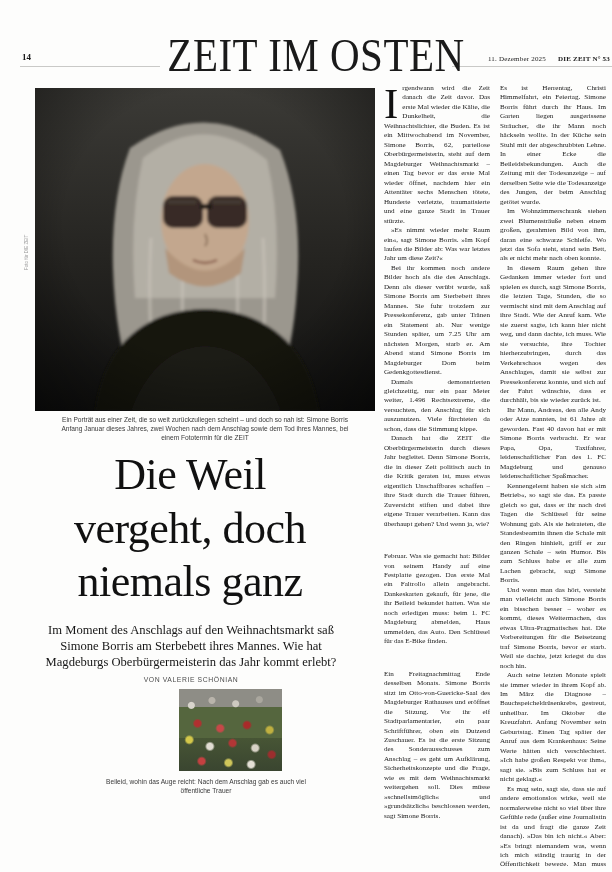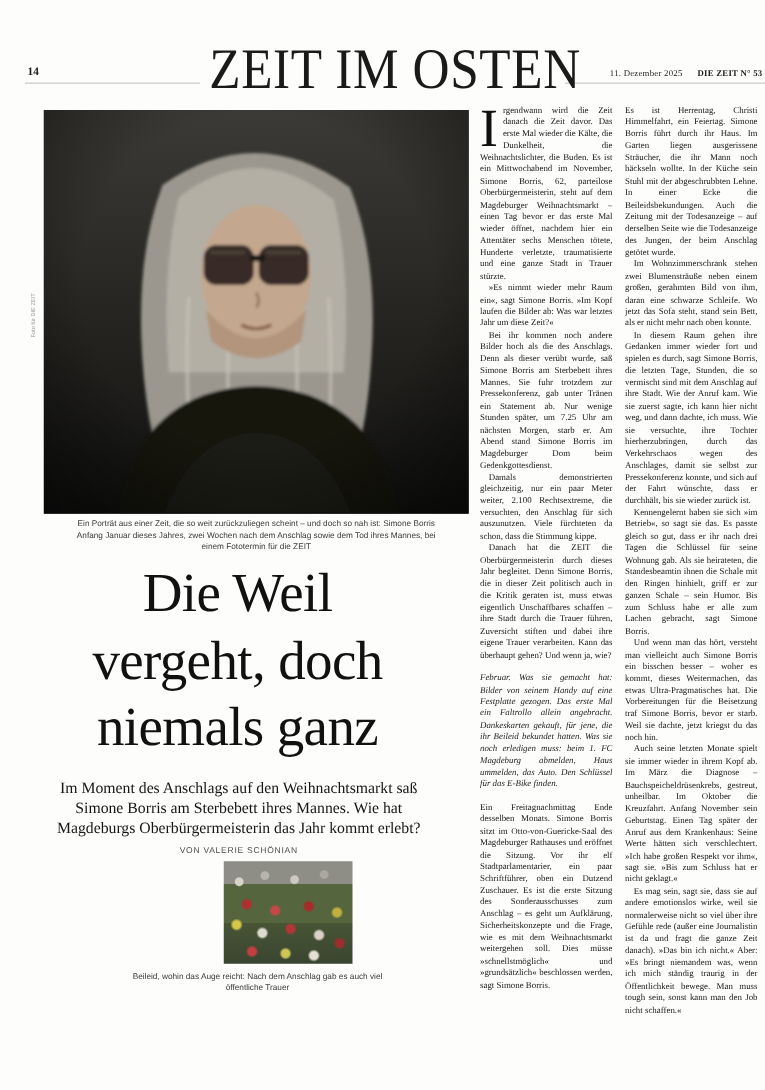--- a/index.html
+++ b/index.html
@@ -79,21 +79,21 @@
     position:absolute;left:384px;top:84px;width:222px;height:782px;
     display:flex;gap:10px;overflow:hidden;
   }
   .col{width:106px;height:100%;overflow:hidden;}
   .para{
     margin:0;font-size:7.1px;line-height:1.335;text-align:justify;
     text-indent:7px;color:#191919;
   }
   .para.first{text-indent:0;}
   .para.italic{
-    font-style:italic;text-indent:0;margin:9px 0;color:#222;
+    text-indent:0;margin:23px 0;color:#222;
   }
   .dropcap-letter{
     float:left;font-size:43px;line-height:.82;padding:2px 4px 0 0;
     color:#111;font-weight:400;
   }
 </style>
 </head>
 <body>
 
 <div class="page">
@@ -159,29 +159,30 @@
   </div>
 
   <div class="flowers"></div>
   <div class="flowers-caption">Beileid, wohin das Auge reicht: Nach dem Anschlag gab es auch viel öffentliche Trauer</div>
 
   <div class="columns">
     <div class="col">
         <p class="para dropcap first"><span class="dropcap-letter">I</span>rgendwann wird die Zeit danach die Zeit davor. Das erste Mal wieder die Kälte, die Dunkelheit, die Weihnachtslichter, die Buden. Es ist ein Mittwochabend im November, Simone Borris, 62, parteilose Oberbürgermeisterin, steht auf dem Magdeburger Weihnachtsmarkt – einen Tag bevor er das erste Mal wieder öffnet, nachdem hier ein Attentäter sechs Menschen tötete, Hunderte verletzte, traumatisierte und eine ganze Stadt in Trauer stürzte.</p>
         <p class="para">»Es nimmt wieder mehr Raum ein«, sagt Simone Borris. »Im Kopf laufen die Bilder ab: Was war letztes Jahr um diese Zeit?«</p>
         <p class="para">Bei ihr kommen noch andere Bilder hoch als die des Anschlags. Denn als dieser verübt wurde, saß Simone Borris am Sterbebett ihres Mannes. Sie fuhr trotzdem zur Pressekonferenz, gab unter Tränen ein Statement ab. Nur wenige Stunden später, um 7.25 Uhr am nächsten Morgen, starb er. Am Abend stand Simone Borris im Magdeburger Dom beim Gedenkgottesdienst.</p>
-        <p class="para">Damals demonstrierten gleichzeitig, nur ein paar Meter weiter, 2.100 Rechtsextreme, die versuchten, den Anschlag für sich auszunutzen. Viele fürchteten da schon, dass die Stimmung kippe.</p>
+        <p class="para">Damals demonstrierten gleichzeitig, nur ein paar Meter weiter, 1.496 Rechtsextreme, die versuchten, den Anschlag für sich auszunutzen. Viele fürchteten da schon, dass die Stimmung kippe.</p>
         <p class="para">Danach hat die ZEIT die Oberbürgermeisterin durch dieses Jahr begleitet. Denn Simone Borris, die in dieser Zeit politisch auch in die Kritik geraten ist, muss etwas eigentlich Unschaffbares schaffen – ihre Stadt durch die Trauer führen, Zuversicht stiften und dabei ihre eigene Trauer verarbeiten. Kann das überhaupt gehen? Und wenn ja, wie?</p>
         <p class="para italic">Februar. Was sie gemacht hat: Bilder von seinem Handy auf eine Festplatte gezogen. Das erste Mal ein Faltrollo allein angebracht. Dankeskarten gekauft, für jene, die ihr Beileid bekundet hatten. Was sie noch erledigen muss: beim 1. FC Magdeburg abmelden, Haus ummelden, das Auto. Den Schlüssel für das E-Bike finden.</p>
         <p class="para first">Ein Freitagnachmittag Ende desselben Monats. Simone Borris sitzt im Otto-von-Guericke-Saal des Magdeburger Rathauses und eröffnet die Sitzung. Vor ihr elf Stadtparlamentarier, ein paar Schriftführer, oben ein Dutzend Zuschauer. Es ist die erste Sitzung des Sonderausschusses zum Anschlag – es geht um Aufklärung, Sicherheitskonzepte und die Frage, wie es mit dem Weihnachtsmarkt weitergehen soll. Dies müsse »schnellstmöglich« und »grundsätzlich« beschlossen werden, sagt Simone Borris.</p>
       </div>
     <div class="col">
         <p class="para first">Es ist Herrentag, Christi Himmelfahrt, ein Feiertag. Simone Borris führt durch ihr Haus. Im Garten liegen ausgerissene Sträucher, die ihr Mann noch häckseln wollte. In der Küche sein Stuhl mit der abgeschrubbten Lehne. In einer Ecke die Beileidsbekundungen. Auch die Zeitung mit der Todesanzeige – auf derselben Seite wie die Todesanzeige des Jungen, der beim Anschlag getötet wurde.</p>
         <p class="para">Im Wohnzimmerschrank stehen zwei Blumensträuße neben einem großen, gerahmten Bild von ihm, daran eine schwarze Schleife. Wo jetzt das Sofa steht, stand sein Bett, als er nicht mehr nach oben konnte.</p>
         <p class="para">In diesem Raum gehen ihre Gedanken immer wieder fort und spielen es durch, sagt Simone Borris, die letzten Tage, Stunden, die so vermischt sind mit dem Anschlag auf ihre Stadt. Wie der Anruf kam. Wie sie zuerst sagte, ich kann hier nicht weg, und dann dachte, ich muss. Wie sie versuchte, ihre Tochter hierherzubringen, durch das Verkehrschaos wegen des Anschlages, damit sie selbst zur Pressekonferenz konnte, und sich auf der Fahrt wünschte, dass er durchhält, bis sie wieder zurück ist.</p>
+        <p class="para">Ihr Mann, Andreas, den alle Andy oder Atze nannten, ist 61 Jahre alt geworden. Fast 40 davon hat er mit Simone Borris verbracht. Er war Papa, Opa, Taxifahrer, leidenschaftlicher Fan des 1. FC Magdeburg und genauso leidenschaftlicher Spaßmacher.</p>
         <p class="para">Kennengelernt haben sie sich »im Betrieb«, so sagt sie das. Es passte gleich so gut, dass er ihr nach drei Tagen die Schlüssel für seine Wohnung gab. Als sie heirateten, die Standesbeamtin ihnen die Schale mit den Ringen hinhielt, griff er zur ganzen Schale – sein Humor. Bis zum Schluss habe er alle zum Lachen gebracht, sagt Simone Borris.</p>
         <p class="para">Und wenn man das hört, versteht man vielleicht auch Simone Borris ein bisschen besser – woher es kommt, dieses Weitermachen, das etwas Ultra-Pragmatisches hat. Die Vorbereitungen für die Beisetzung traf Simone Borris, bevor er starb. Weil sie dachte, jetzt kriegst du das noch hin.</p>
         <p class="para">Auch seine letzten Monate spielt sie immer wieder in ihrem Kopf ab. Im März die Diagnose – Bauchspeicheldrüsenkrebs, gestreut, unheilbar. Im Oktober die Kreuzfahrt. Anfang November sein Geburtstag. Einen Tag später der Anruf aus dem Krankenhaus: Seine Werte hätten sich verschlechtert. »Ich habe großen Respekt vor ihm«, sagt sie. »Bis zum Schluss hat er nicht geklagt.«</p>
         <p class="para">Es mag sein, sagt sie, dass sie auf andere emotionslos wirke, weil sie normalerweise nicht so viel über ihre Gefühle rede (außer eine Journalistin ist da und fragt die ganze Zeit danach). »Das bin ich nicht.« Aber: »Es bringt niemandem was, wenn ich mich ständig traurig in der Öffentlichkeit bewege. Man muss tough sein, sonst kann man den Job nicht schaffen.«</p>
       </div>
   </div>
 
 </div>
 
 </body></html>

